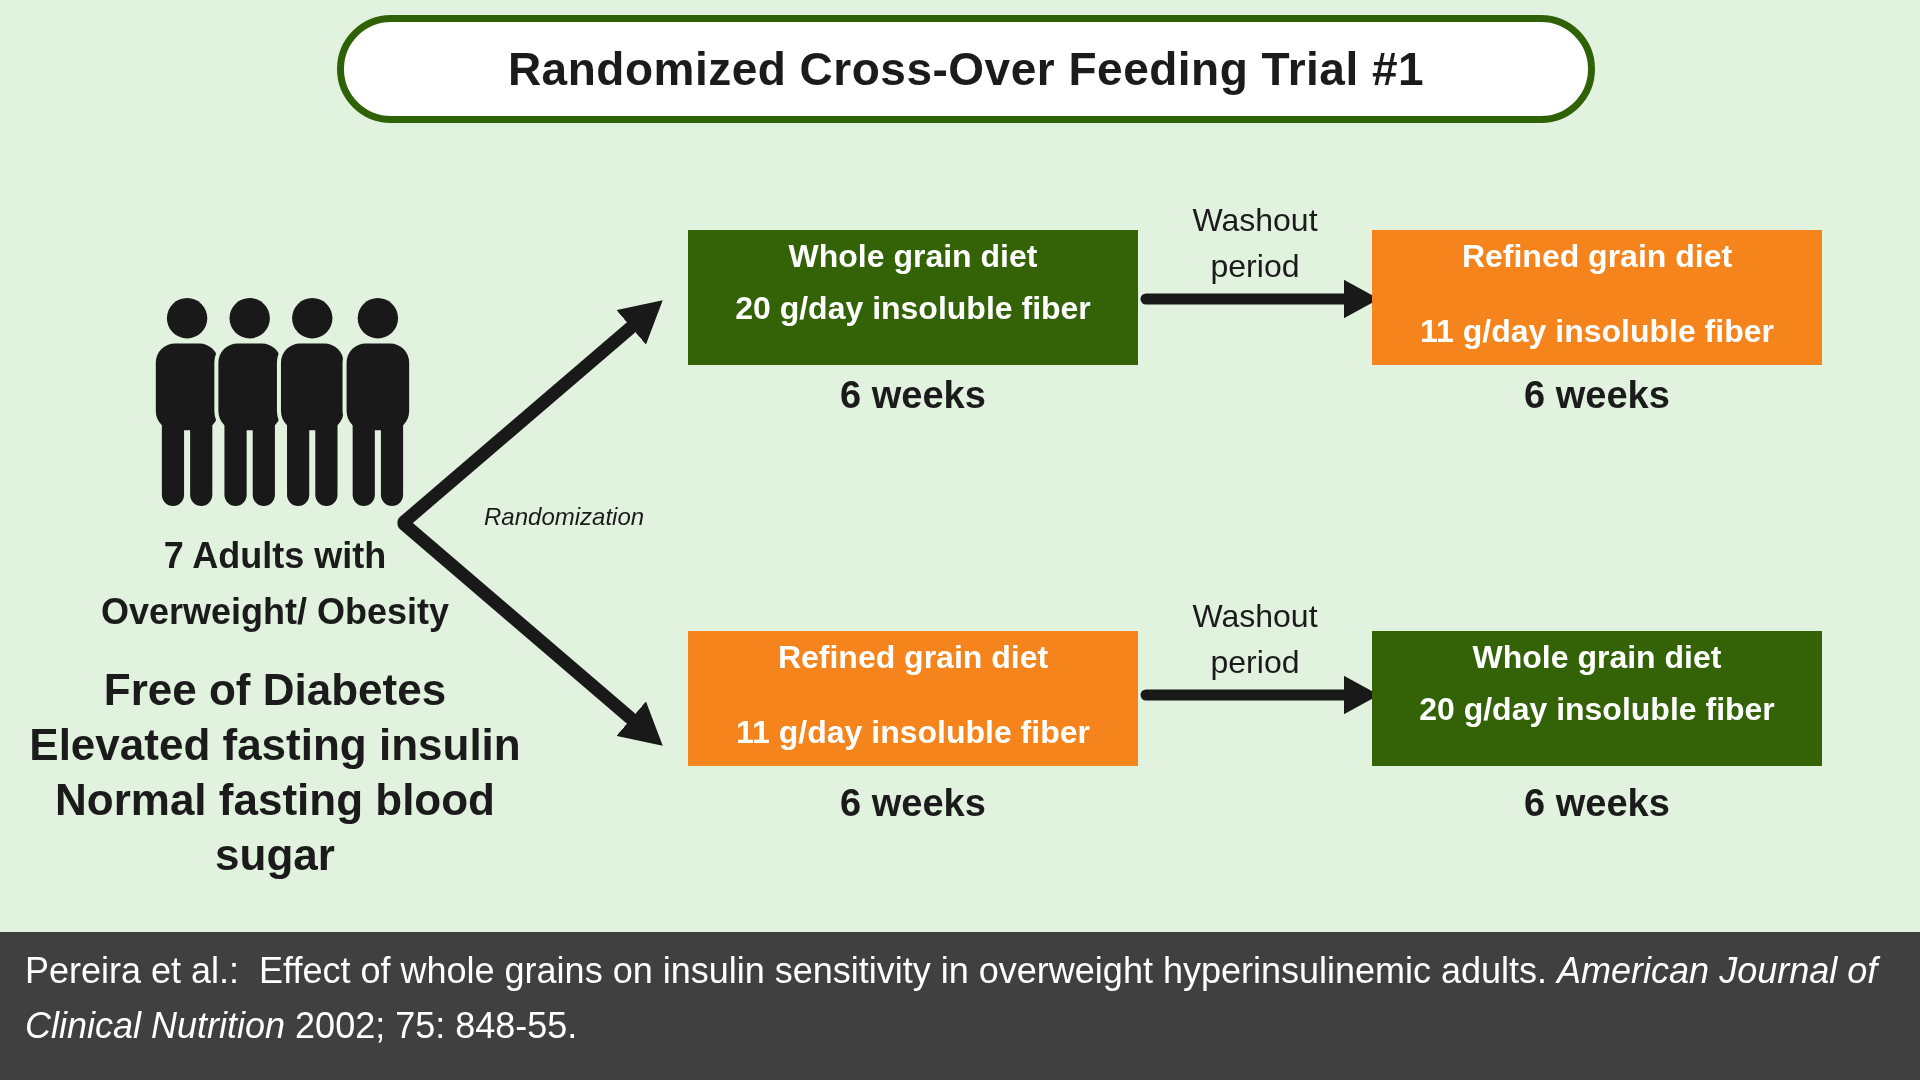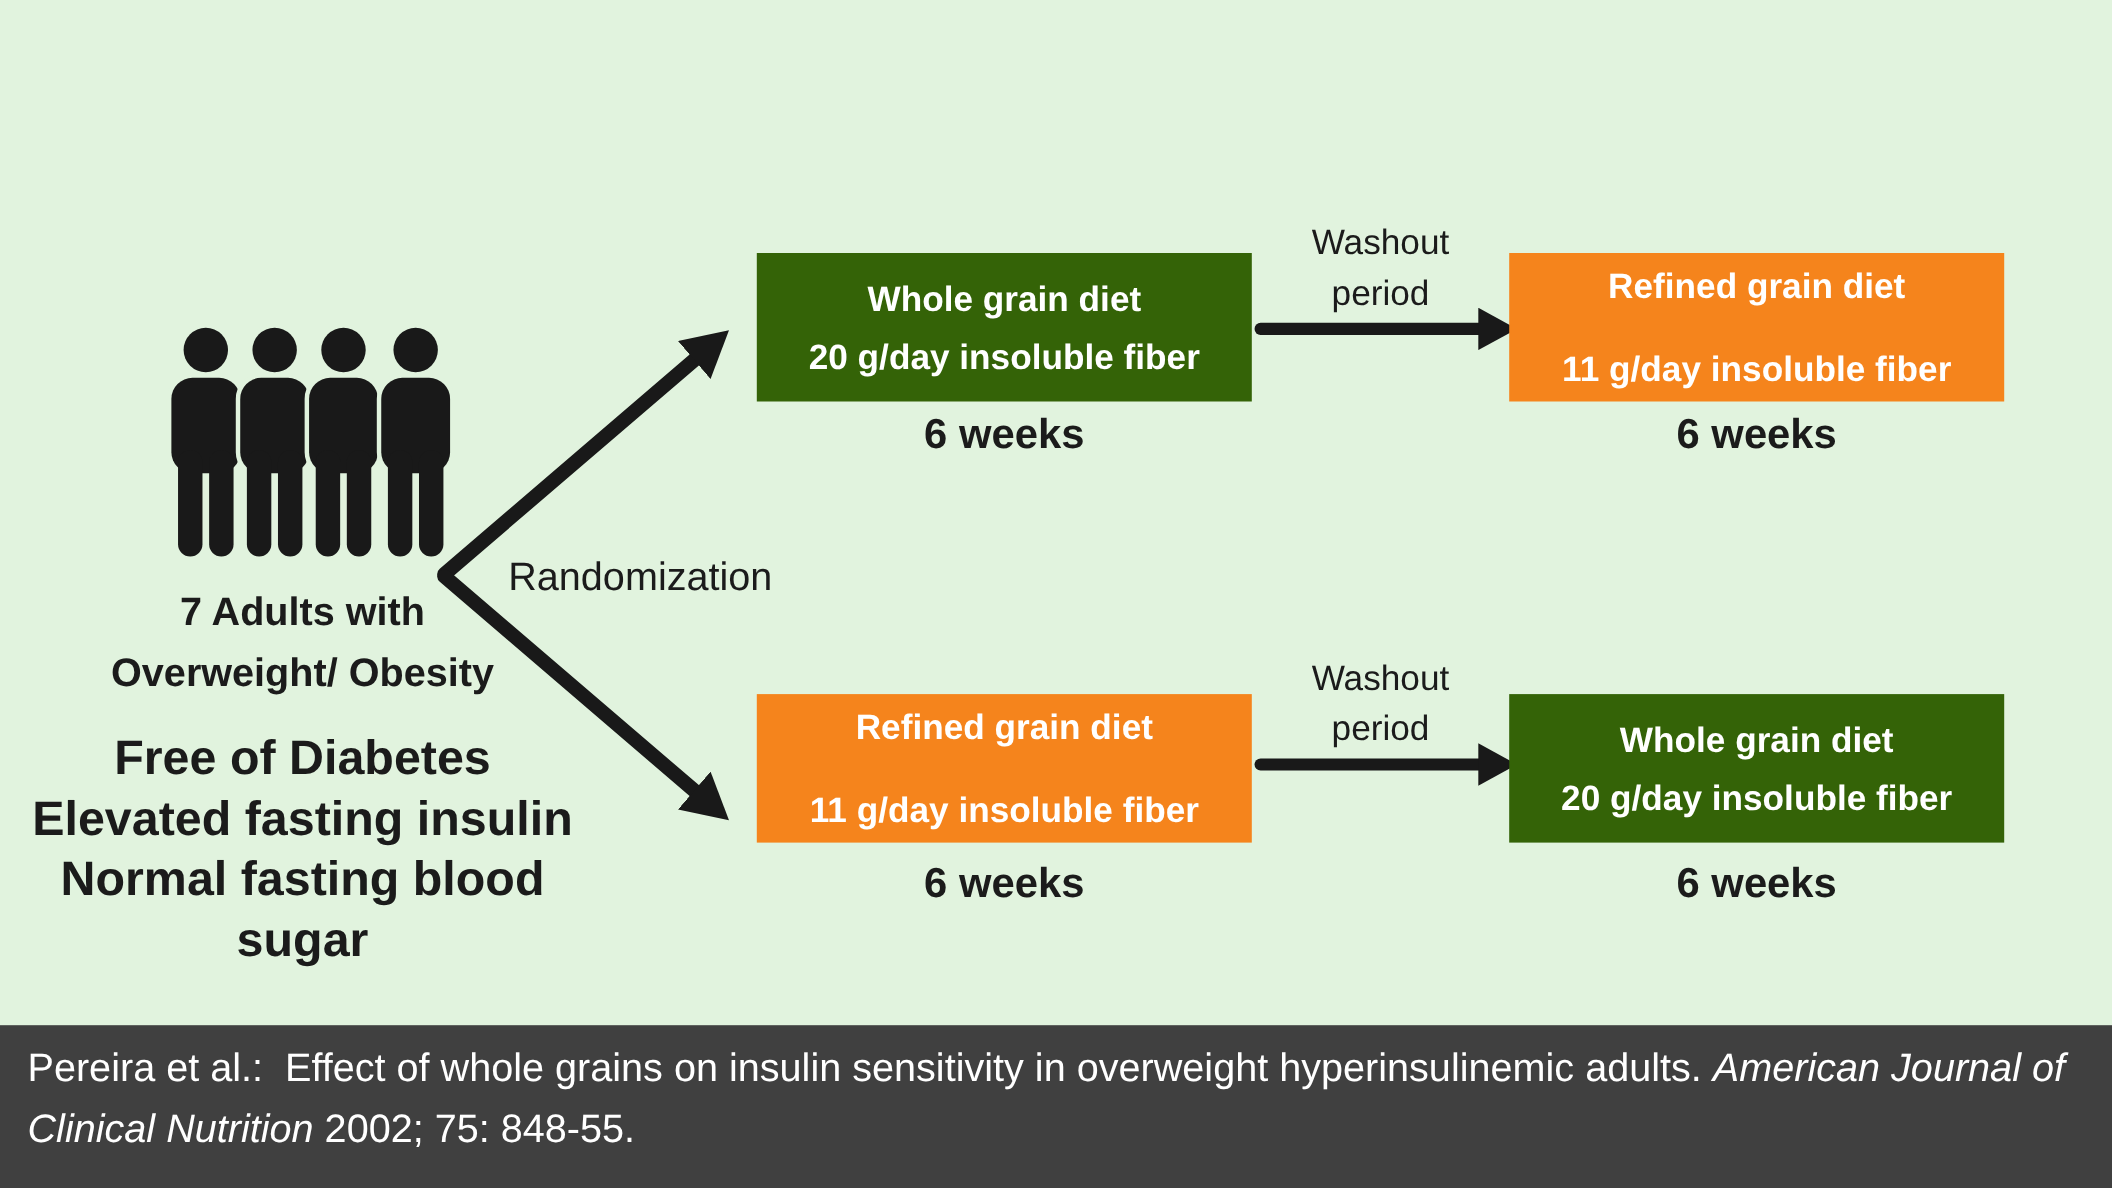--- a/index.html
+++ b/index.html
@@ -24,26 +24,26 @@
 
   .pop-heading{
     position:absolute;left:10px;top:528px;width:530px;text-align:center;
     font-size:36px;font-weight:bold;line-height:56px;
   }
   .pop-criteria{
     position:absolute;left:0px;top:662px;width:550px;text-align:center;
     font-size:44px;font-weight:bold;line-height:55px;
   }
   .randomization-label{
-    position:absolute;left:462px;top:503px;font-size:36px;font-weight:normal;
+    position:absolute;left:484px;top:503px;font-size:24px;font-weight:normal;font-style:italic;
   }
 
   .diet-box{
     position:absolute;width:450px;height:135px;
-    display:flex;flex-direction:column;align-items:center;justify-content:center;
+    display:flex;flex-direction:column;align-items:center;
     color:#FFFFFF;font-weight:bold;font-size:32px;line-height:52px;text-align:center;
   }
   .green{background:#346307;}
   .orange{background:#F5841C;gap:23px;}
   .pos-top-first{left:688px;top:230px;}
   .pos-top-second{left:1372px;top:230px;}
   .pos-bot-first{left:688px;top:631px;}
   .pos-bot-second{left:1372px;top:631px;}
 
   .duration{
@@ -82,20 +82,23 @@
       </marker>
     </defs>
     <g stroke="#191919" fill="none" stroke-linecap="round">
       <line x1="404" y1="522" x2="642" y2="318" stroke-width="13" marker-end="url(#head)"></line>
       <line x1="404" y1="524" x2="642" y2="728" stroke-width="13" marker-end="url(#head)"></line>
       <line x1="1146" y1="299" x2="1356" y2="299" stroke-width="11" marker-end="url(#head)"></line>
       <line x1="1146" y1="695" x2="1356" y2="695" stroke-width="11" marker-end="url(#head)"></line>
     </g>
   </svg>
 
+  <div class="title-pill">
+    <span class="title-text">Randomized Cross-Over Feeding Trial #1</span>
+  </div>
 
   <svg class="people-svg" viewBox="0 0 268 212" xmlns="http://www.w3.org/2000/svg">
     <defs>
       <g id="prsn">
         <circle cx="38" cy="22" r="20"></circle>
         <rect x="7" y="47" width="62" height="86" rx="19"></rect>
         <rect x="13" y="112" width="22" height="96" rx="11"></rect>
         <rect x="41" y="112" width="22" height="96" rx="11"></rect>
       </g>
     </defs>

